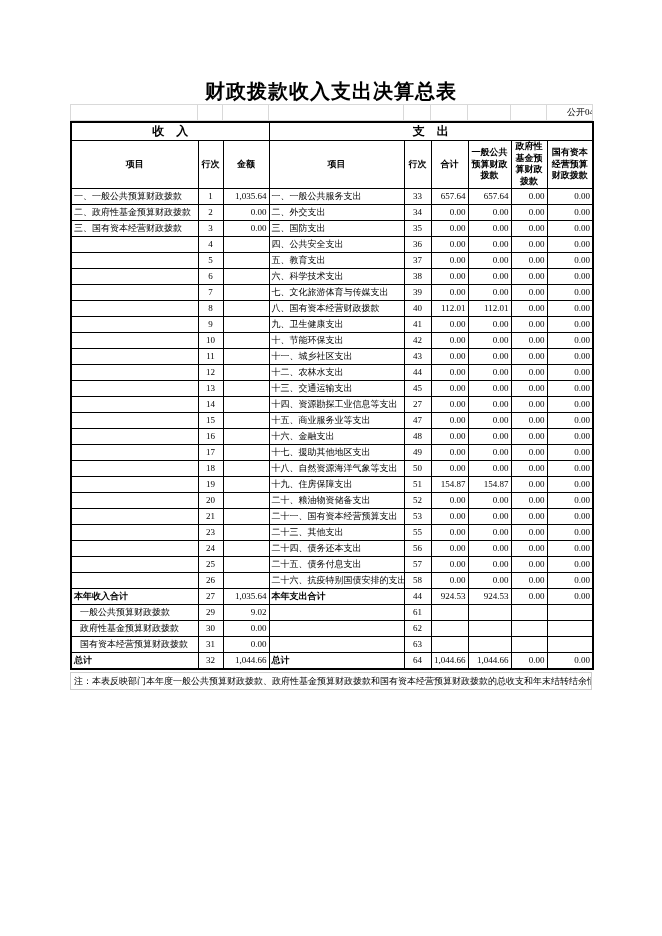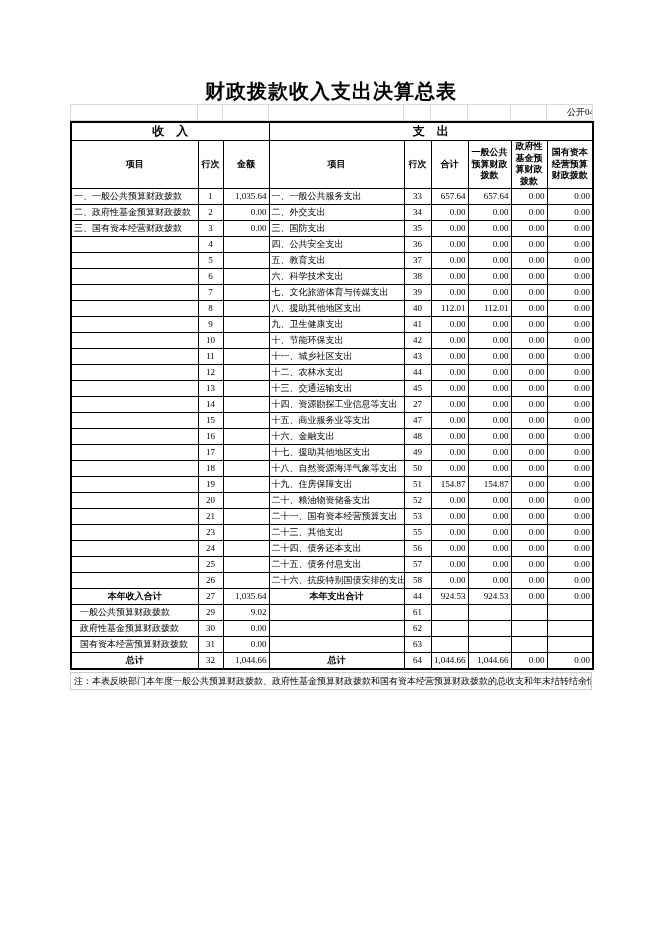--- a/index.html
+++ b/index.html
@@ -27,21 +27,21 @@
     border:1px solid #000; font-size:9px; padding:0 2px;
     overflow:hidden;
   }
   .group th { height:15px; font-size:12px; font-weight:bold; text-align:center; }
   .heads th { height:46px; font-weight:bold; text-align:center; padding:0 3px; line-height:1.3; }
   .idx td { height:15px; text-align:center; }
   tbody td { height:15px; line-height:15px; white-space:nowrap; font-size:8.8px; }
   .c0,.c3 { text-align:left; }
   .c1,.c4 { text-align:center; }
   .c2,.c5,.c6,.c7,.c8 { text-align:right; }
-  tr.em .c0, tr.em .c3 { text-align:center; font-weight:bold; }
+  tr.em .c0, tr.em .c3 { font-weight:bold; }
   tr.ind .c0 { padding-left:8px; }
   .note {
     margin-top:2px; border:1px solid #cccccc; font-size:9px;
     height:16px; line-height:16px; padding:0 3px;
     white-space:nowrap; overflow:hidden;
   }
 </style>
 </head>
 <body>
 
@@ -180,21 +180,21 @@
           <td class="c4">39</td>
           <td class="c5">0.00</td>
           <td class="c6">0.00</td>
           <td class="c7">0.00</td>
           <td class="c8">0.00</td>
         </tr>
         <tr>
           <td class="c0"></td>
           <td class="c1">8</td>
           <td class="c2"></td>
-          <td class="c3">八、援助其他地区支出</td>
+          <td class="c3">八、国有资本经营财政拨款</td>
           <td class="c4">40</td>
           <td class="c5">112.01</td>
           <td class="c6">112.01</td>
           <td class="c7">0.00</td>
           <td class="c8">0.00</td>
         </tr>
         <tr>
           <td class="c0"></td>
           <td class="c1">9</td>
           <td class="c2"></td>

